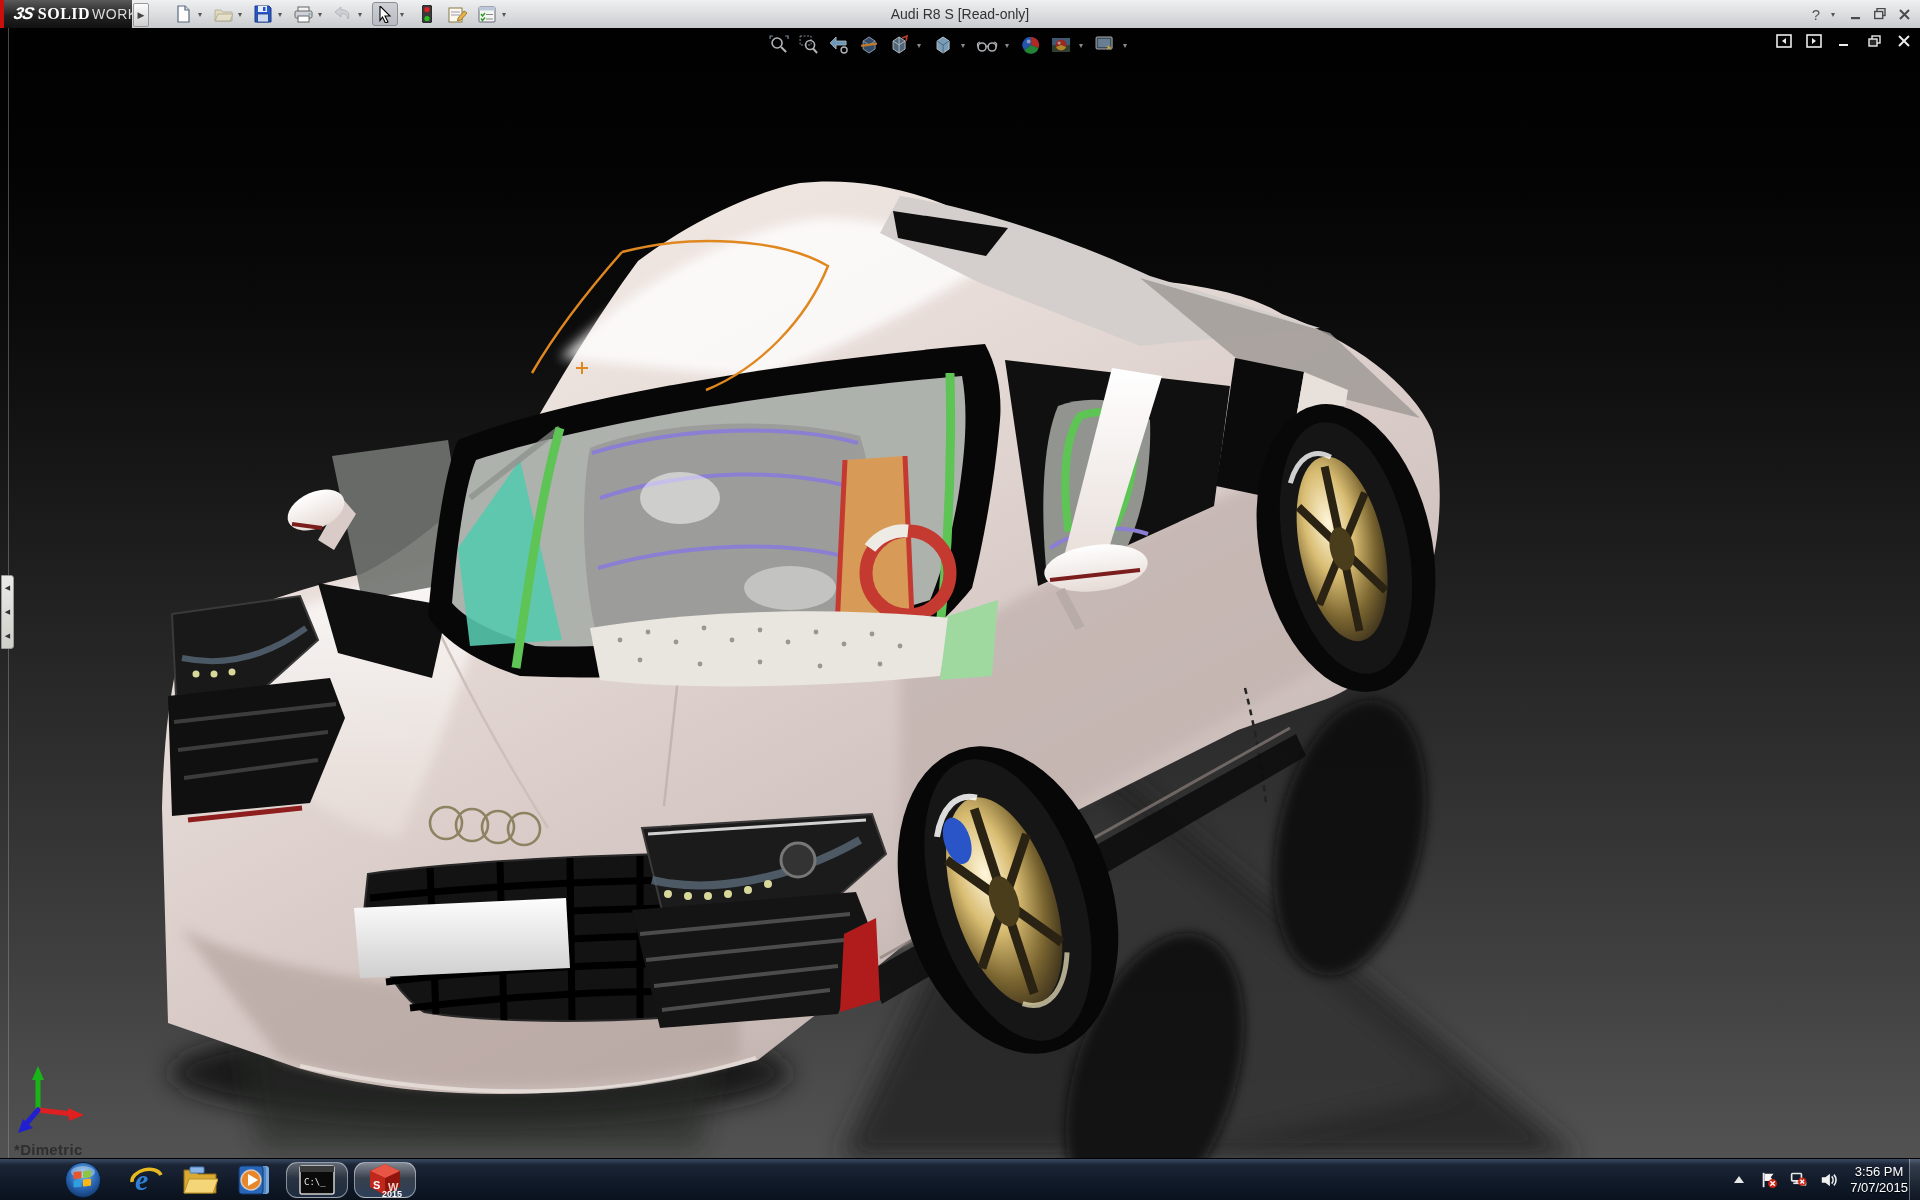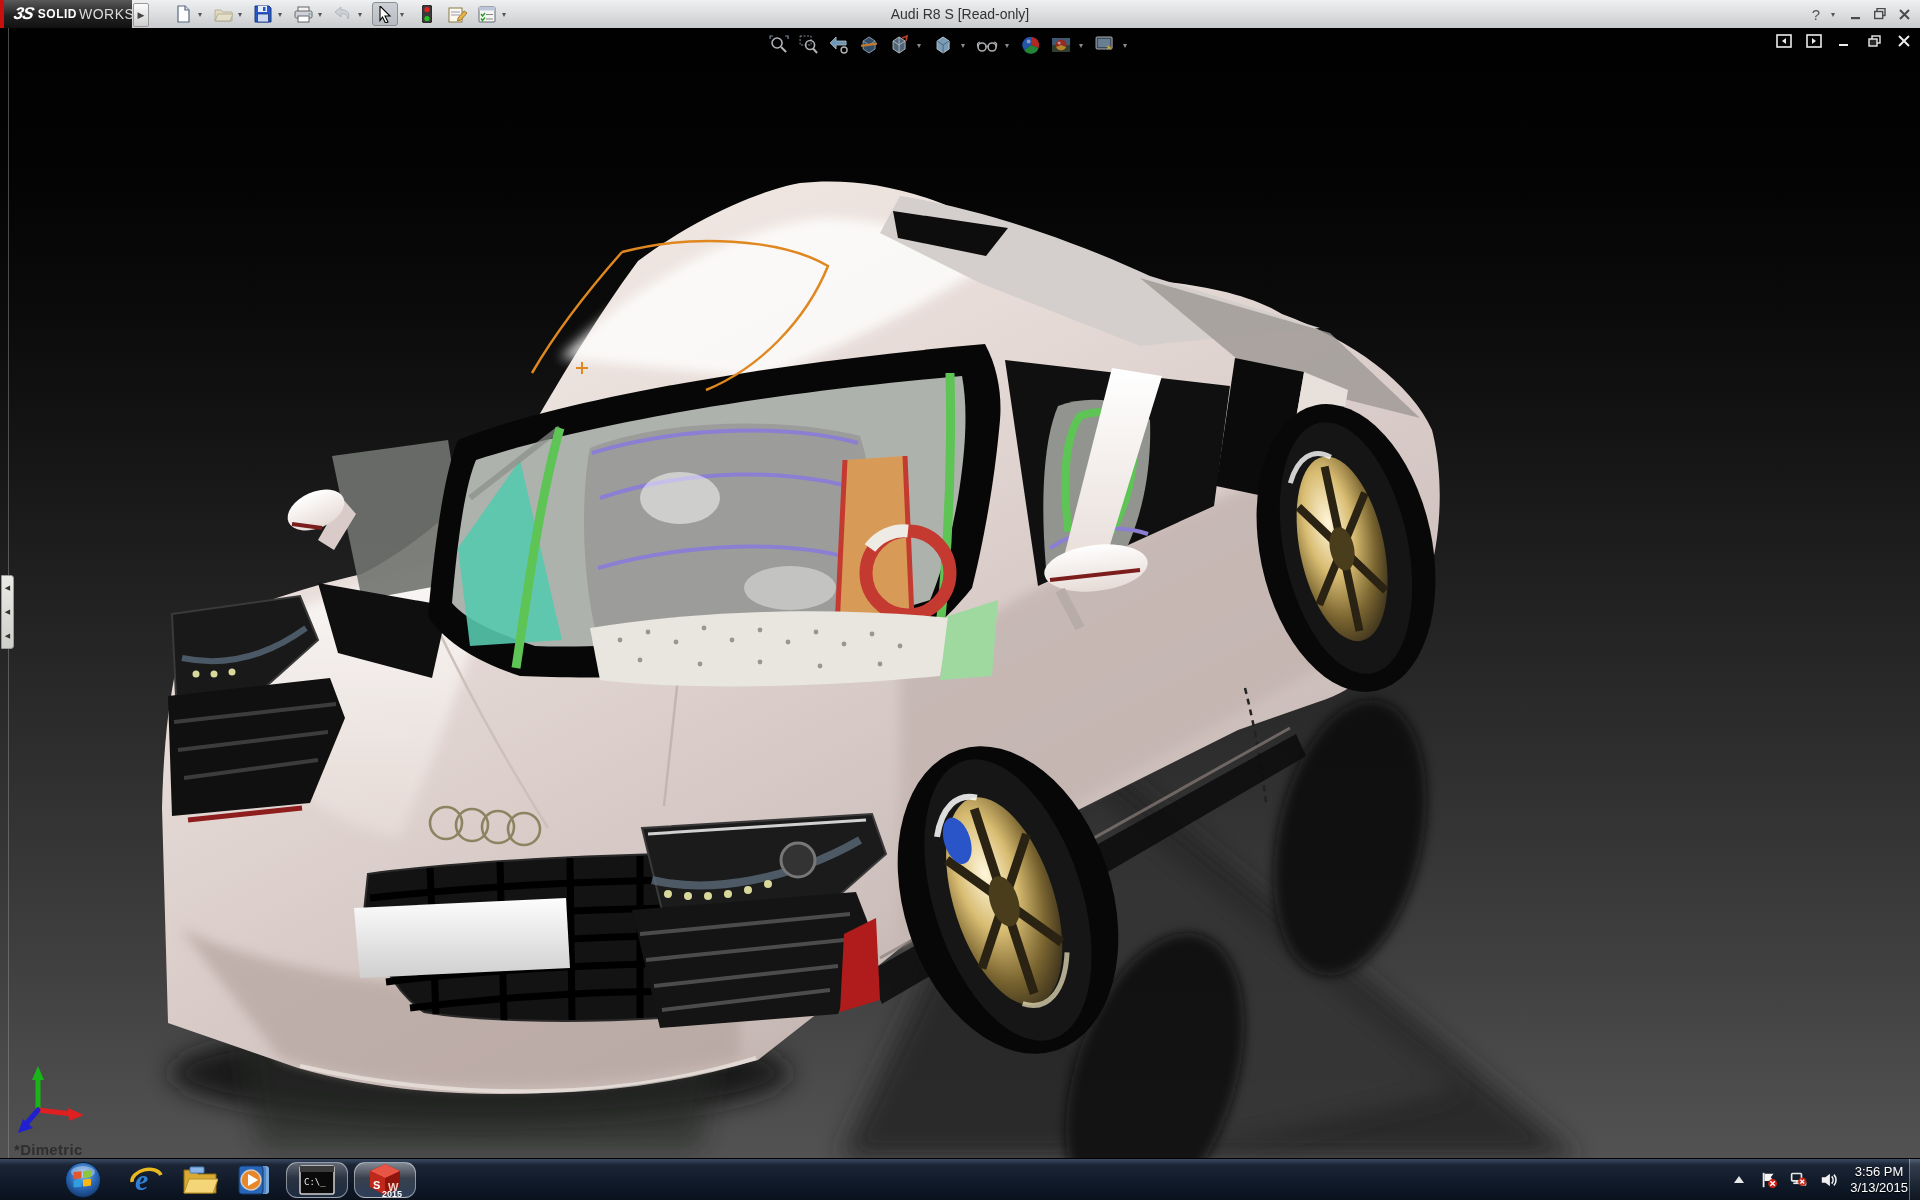--- a/index.html
+++ b/index.html
@@ -7,21 +7,21 @@
     font-family:"Liberation Sans",sans-serif;-webkit-user-select:none;user-select:none;}
 
   
   #titlebar{position:absolute;left:0;top:0;width:1920px;height:28px;
     background:linear-gradient(#eef0f2,#d8dadc 60%,#c9cbce);border-bottom:1px solid #8e9094;}
   #red-sliver{position:absolute;left:0;top:0;width:4px;height:28px;background:#c8100e;}
   #sw-logo-block{position:absolute;left:4px;top:0;width:128px;height:28px;
     background:linear-gradient(#5a5a5a,#222 55%,#111);display:flex;align-items:center;gap:5px;
     padding-left:10px;box-sizing:border-box;color:#fff;}
   .ds-glyph{font-style:italic;font-weight:bold;font-size:17px;transform:skewX(-12deg);letter-spacing:-1px;}
-  .brand-bold{font-weight:bold;font-size:12px;letter-spacing:.5px;}
+  .brand-bold{font-weight:bold;font-size:16px;letter-spacing:.5px;font-family:Liberation Serif, serif;}
   .brand-light{font-weight:normal;font-size:14px;letter-spacing:.5px;color:#dcdcdc;margin-left:-3px;}
   #logo-expander{position:absolute;left:133px;top:3px;width:14px;height:22px;
     background:linear-gradient(#fdfdfd,#cfcfcf);border:1px solid #9a9a9a;border-radius:2px;
     font-size:9px;color:#444;display:flex;align-items:center;justify-content:center;}
   .tb-btn{position:absolute;top:2px;width:26px;height:24px;display:flex;align-items:center;
     justify-content:center;border-radius:3px;}
   .tb-btn.disabled{opacity:.45;}
   .tb-btn.pressed{background:linear-gradient(#cdd1d6,#b8bcc2);border:1px solid #8a8e94;box-sizing:border-box;}
   .tb-caret{position:absolute;top:10px;width:9px;height:10px;font-size:8px;color:#555;line-height:10px;}
   #window-title{position:absolute;left:560px;right:560px;top:0;height:32px;text-align:center;
@@ -619,18 +619,18 @@
         </svg>
       </div>
       <div class="tray-icon">
         <svg width="20" height="18" viewBox="0 0 20 18">
           <path d="M2 6 h4 l5 -4 v14 l-5 -4 h-4 z" fill="#f0f0f0"></path>
           <path d="M13 5 a6 6 0 0 1 0 8 M15.5 3 a9 9 0 0 1 0 12" stroke="#f0f0f0" stroke-width="1.8" fill="none"></path>
         </svg>
       </div>
       <div id="clock">
         <div>3:56 PM</div>
-        <div>3/13/2015</div>
+        <div>7/07/2015</div>
       </div>
     </div>
     <div id="show-desktop" title="Show desktop"></div>
   </footer>
 </div>
 
 </body></html>

